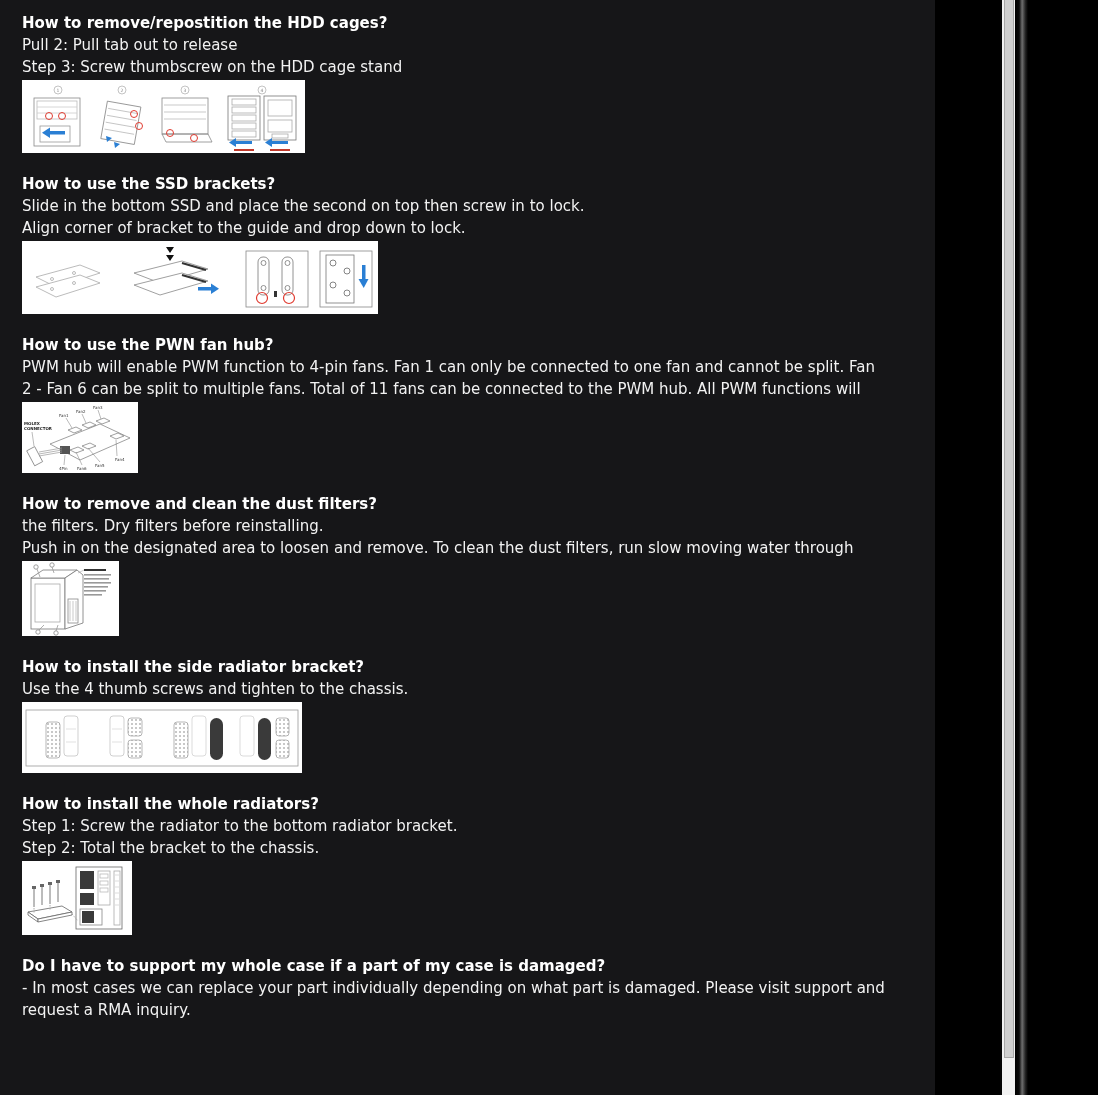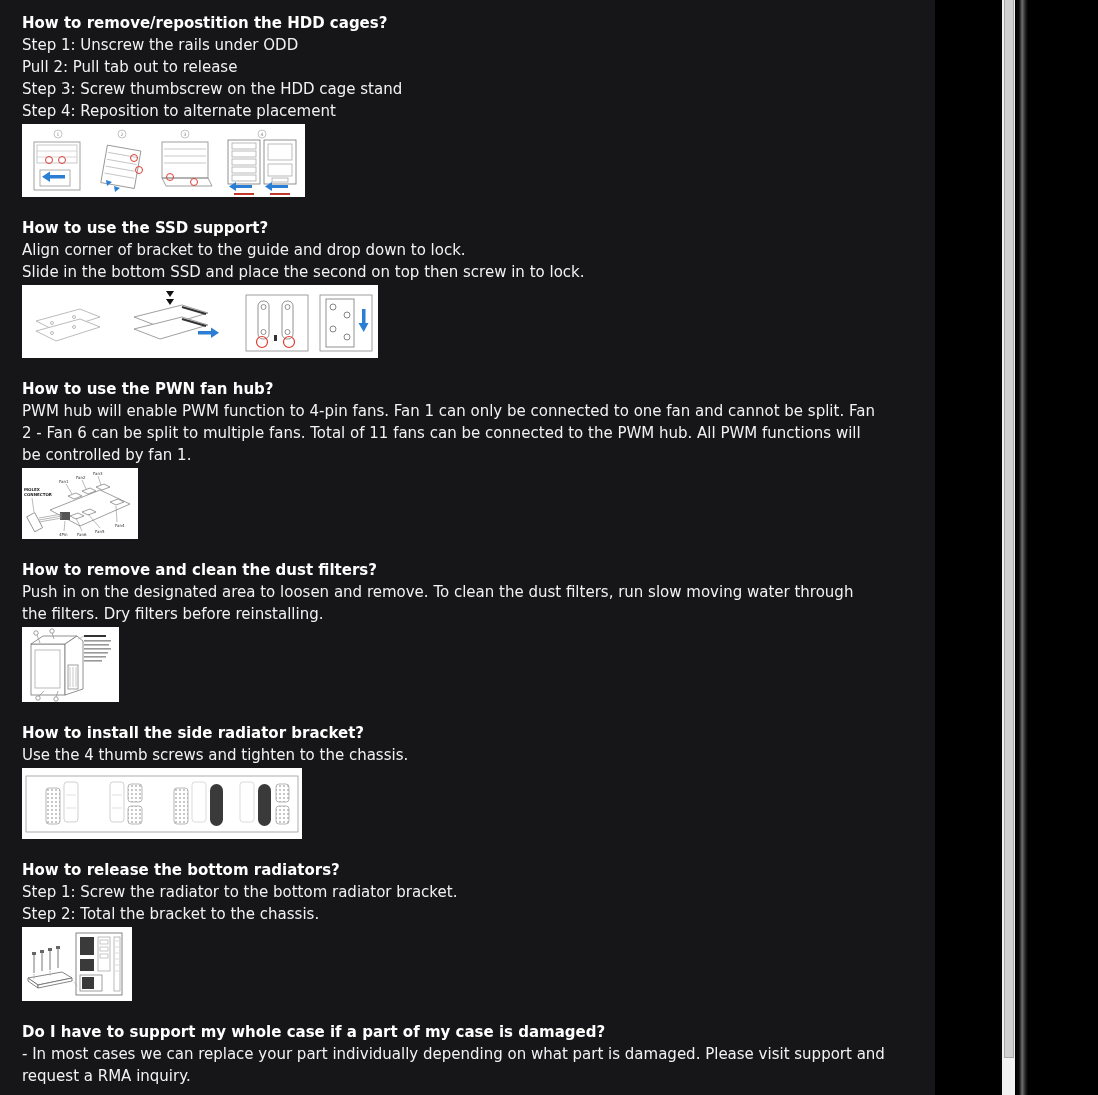--- a/index.html
+++ b/index.html
@@ -55,24 +55,22 @@
   text.tinyb { font-size:4px; fill:#222; font-weight:bold; font-family:"DejaVu Sans",sans-serif; }
   text.num   { font-size:4.5px; fill:#888; font-family:"DejaVu Sans",sans-serif; }
 </style>
 </head>
 <body>
 
 <div class="content">
 
   <section>
     <div class="q">How to remove/repostition the HDD cages?</div>
-    <div class="a">Step 1: Unscrew the rails under ODD</div>
     <div class="a">Pull 2: Pull tab out to release</div>
     <div class="a">Step 3: Screw thumbscrew on the HDD cage stand</div>
-    <div class="a">Step 4: Reposition to alternate placement</div>
     <div class="fig" style="width:283px;height:73px">
       <svg viewBox="0 0 283 73">
 
         <circle cx="36" cy="10" r="4" fill="none" stroke="#aaa" stroke-width="0.7"></circle>
         <text class="num" x="36" y="11.6" text-anchor="middle">1</text>
         <g stroke="#888" fill="none" stroke-width="0.8">
           <rect x="12" y="18" width="46" height="48"></rect>
           <rect x="15" y="21" width="40" height="18" stroke="#bbb"></rect>
           <line x1="15" y1="27" x2="55" y2="27" stroke="#ccc"></line>
           <line x1="15" y1="33" x2="55" y2="33" stroke="#ccc"></line>
@@ -133,23 +131,23 @@
           <rect x="250" y="61" width="16" height="3"></rect>
           <polygon points="250,58 243,62.5 250,67"></polygon>
         </g>
         <rect x="212" y="69" width="20" height="2" fill="#c0392b"></rect>
         <rect x="248" y="69" width="20" height="2" fill="#c0392b"></rect>
       </svg>
     </div>
   </section>
 
   <section>
-    <div class="q">How to use the SSD support?</div>
+    <div class="q">How to use the SSD brackets?</div>
+    <div class="a">Slide in the bottom SSD and place the second on top then screw in to lock.</div>
     <div class="a">Align corner of bracket to the guide and drop down to lock.</div>
-    <div class="a">Slide in the bottom SSD and place the second on top then screw in to lock.</div>
     <div class="fig" style="width:356px;height:73px">
       <svg viewBox="0 0 356 73">
 
         <g stroke="#aaa" fill="#fff" stroke-width="0.8">
           <polygon points="14,36 58,24 78,32 34,46"></polygon>
           <polygon points="14,46 58,34 78,42 34,56"></polygon>
           <circle cx="30" cy="38" r="1.5"></circle>
           <circle cx="52" cy="32" r="1.5"></circle>
           <circle cx="30" cy="48" r="1.5"></circle>
           <circle cx="52" cy="42" r="1.5"></circle>
@@ -196,21 +194,20 @@
           <polygon points="336.5,38 346.5,38 341.7,47"></polygon>
         </g>
       </svg>
     </div>
   </section>
 
   <section>
     <div class="q">How to use the PWN fan hub?</div>
     <div class="a">PWM hub will enable PWM function to 4-pin fans. Fan 1 can only be connected to one fan and cannot be split. Fan</div>
     <div class="a">2 - Fan 6 can be split to multiple fans. Total of 11 fans can be connected to the PWM hub. All PWM functions will</div>
-    <div class="a">be controlled by fan 1.</div>
     <div class="fig" style="width:116px;height:71px">
       <svg viewBox="0 0 116 71">
         <g stroke="#777" fill="#fff" stroke-width="0.7">
           <polygon points="28,42 78,22 108,36 58,58"></polygon>
           <polygon points="46,28 54,25 60,28 52,31"></polygon>
           <polygon points="60,23 68,20 74,23 66,26"></polygon>
           <polygon points="74,19 82,16 88,19 80,22"></polygon>
           <polygon points="88,34 96,31 102,34 94,37"></polygon>
           <polygon points="60,44 68,41 74,44 66,47"></polygon>
           <polygon points="48,48 56,45 62,48 54,51"></polygon>
@@ -238,22 +235,22 @@
         <text class="tiny" x="93" y="59">Fan4</text>
         <text class="tiny" x="73" y="65">Fan5</text>
         <text class="tiny" x="55" y="68">Fan6</text>
         <text class="tiny" x="37" y="68">4Pin</text>
       </svg>
     </div>
   </section>
 
   <section>
     <div class="q">How to remove and clean the dust filters?</div>
+    <div class="a">the filters. Dry filters before reinstalling.</div>
     <div class="a">Push in on the designated area to loosen and remove. To clean the dust filters, run slow moving water through</div>
-    <div class="a">the filters. Dry filters before reinstalling.</div>
     <div class="fig" style="width:97px;height:75px">
       <svg viewBox="0 0 97 75">
         <g stroke="#777" fill="#fff" stroke-width="0.8">
           <rect x="9" y="17" width="34" height="51"></rect>
           <polygon points="9,17 21,9 55,9 43,17"></polygon>
           <polygon points="43,17 55,9 61,14 61,62 43,68"></polygon>
           <rect x="13" y="23" width="25" height="38" stroke="#aaa"></rect>
           <rect x="46" y="38" width="10" height="24" stroke="#888"></rect>
           <line x1="48" y1="40" x2="48" y2="60" stroke="#bbb"></line>
           <line x1="51" y1="40" x2="51" y2="60" stroke="#bbb"></line>
@@ -314,21 +311,21 @@
           <rect x="218" y="14" width="14" height="40" rx="3" fill="#fff" stroke="#ccc" stroke-width="0.7"></rect>
           <rect x="236" y="16" width="13" height="42" rx="6.5" fill="#3a3a3a"></rect>
           <rect x="254" y="16" width="13" height="18" rx="3" fill="url(#spk)" stroke="#999" stroke-width="0.7"></rect>
           <rect x="254" y="38" width="13" height="18" rx="3" fill="url(#spk)" stroke="#999" stroke-width="0.7"></rect>
         </g>
       </svg>
     </div>
   </section>
 
   <section>
-    <div class="q">How to release the bottom radiators?</div>
+    <div class="q">How to install the whole radiators?</div>
     <div class="a">Step 1: Screw the radiator to the bottom radiator bracket.</div>
     <div class="a">Step 2: Total the bracket to the chassis.</div>
     <div class="fig" style="width:110px;height:74px">
       <svg viewBox="0 0 110 74">
         <g stroke="#666" fill="#fff" stroke-width="0.8">
           <rect x="54" y="6" width="46" height="62"></rect>
           <rect x="92" y="10" width="6" height="54" stroke="#aaa"></rect>
           <line x1="93" y1="14" x2="97" y2="14" stroke="#bbb" stroke-width="0.5"></line>
           <line x1="93" y1="20" x2="97" y2="20" stroke="#bbb" stroke-width="0.5"></line>
           <line x1="93" y1="26" x2="97" y2="26" stroke="#bbb" stroke-width="0.5"></line>

